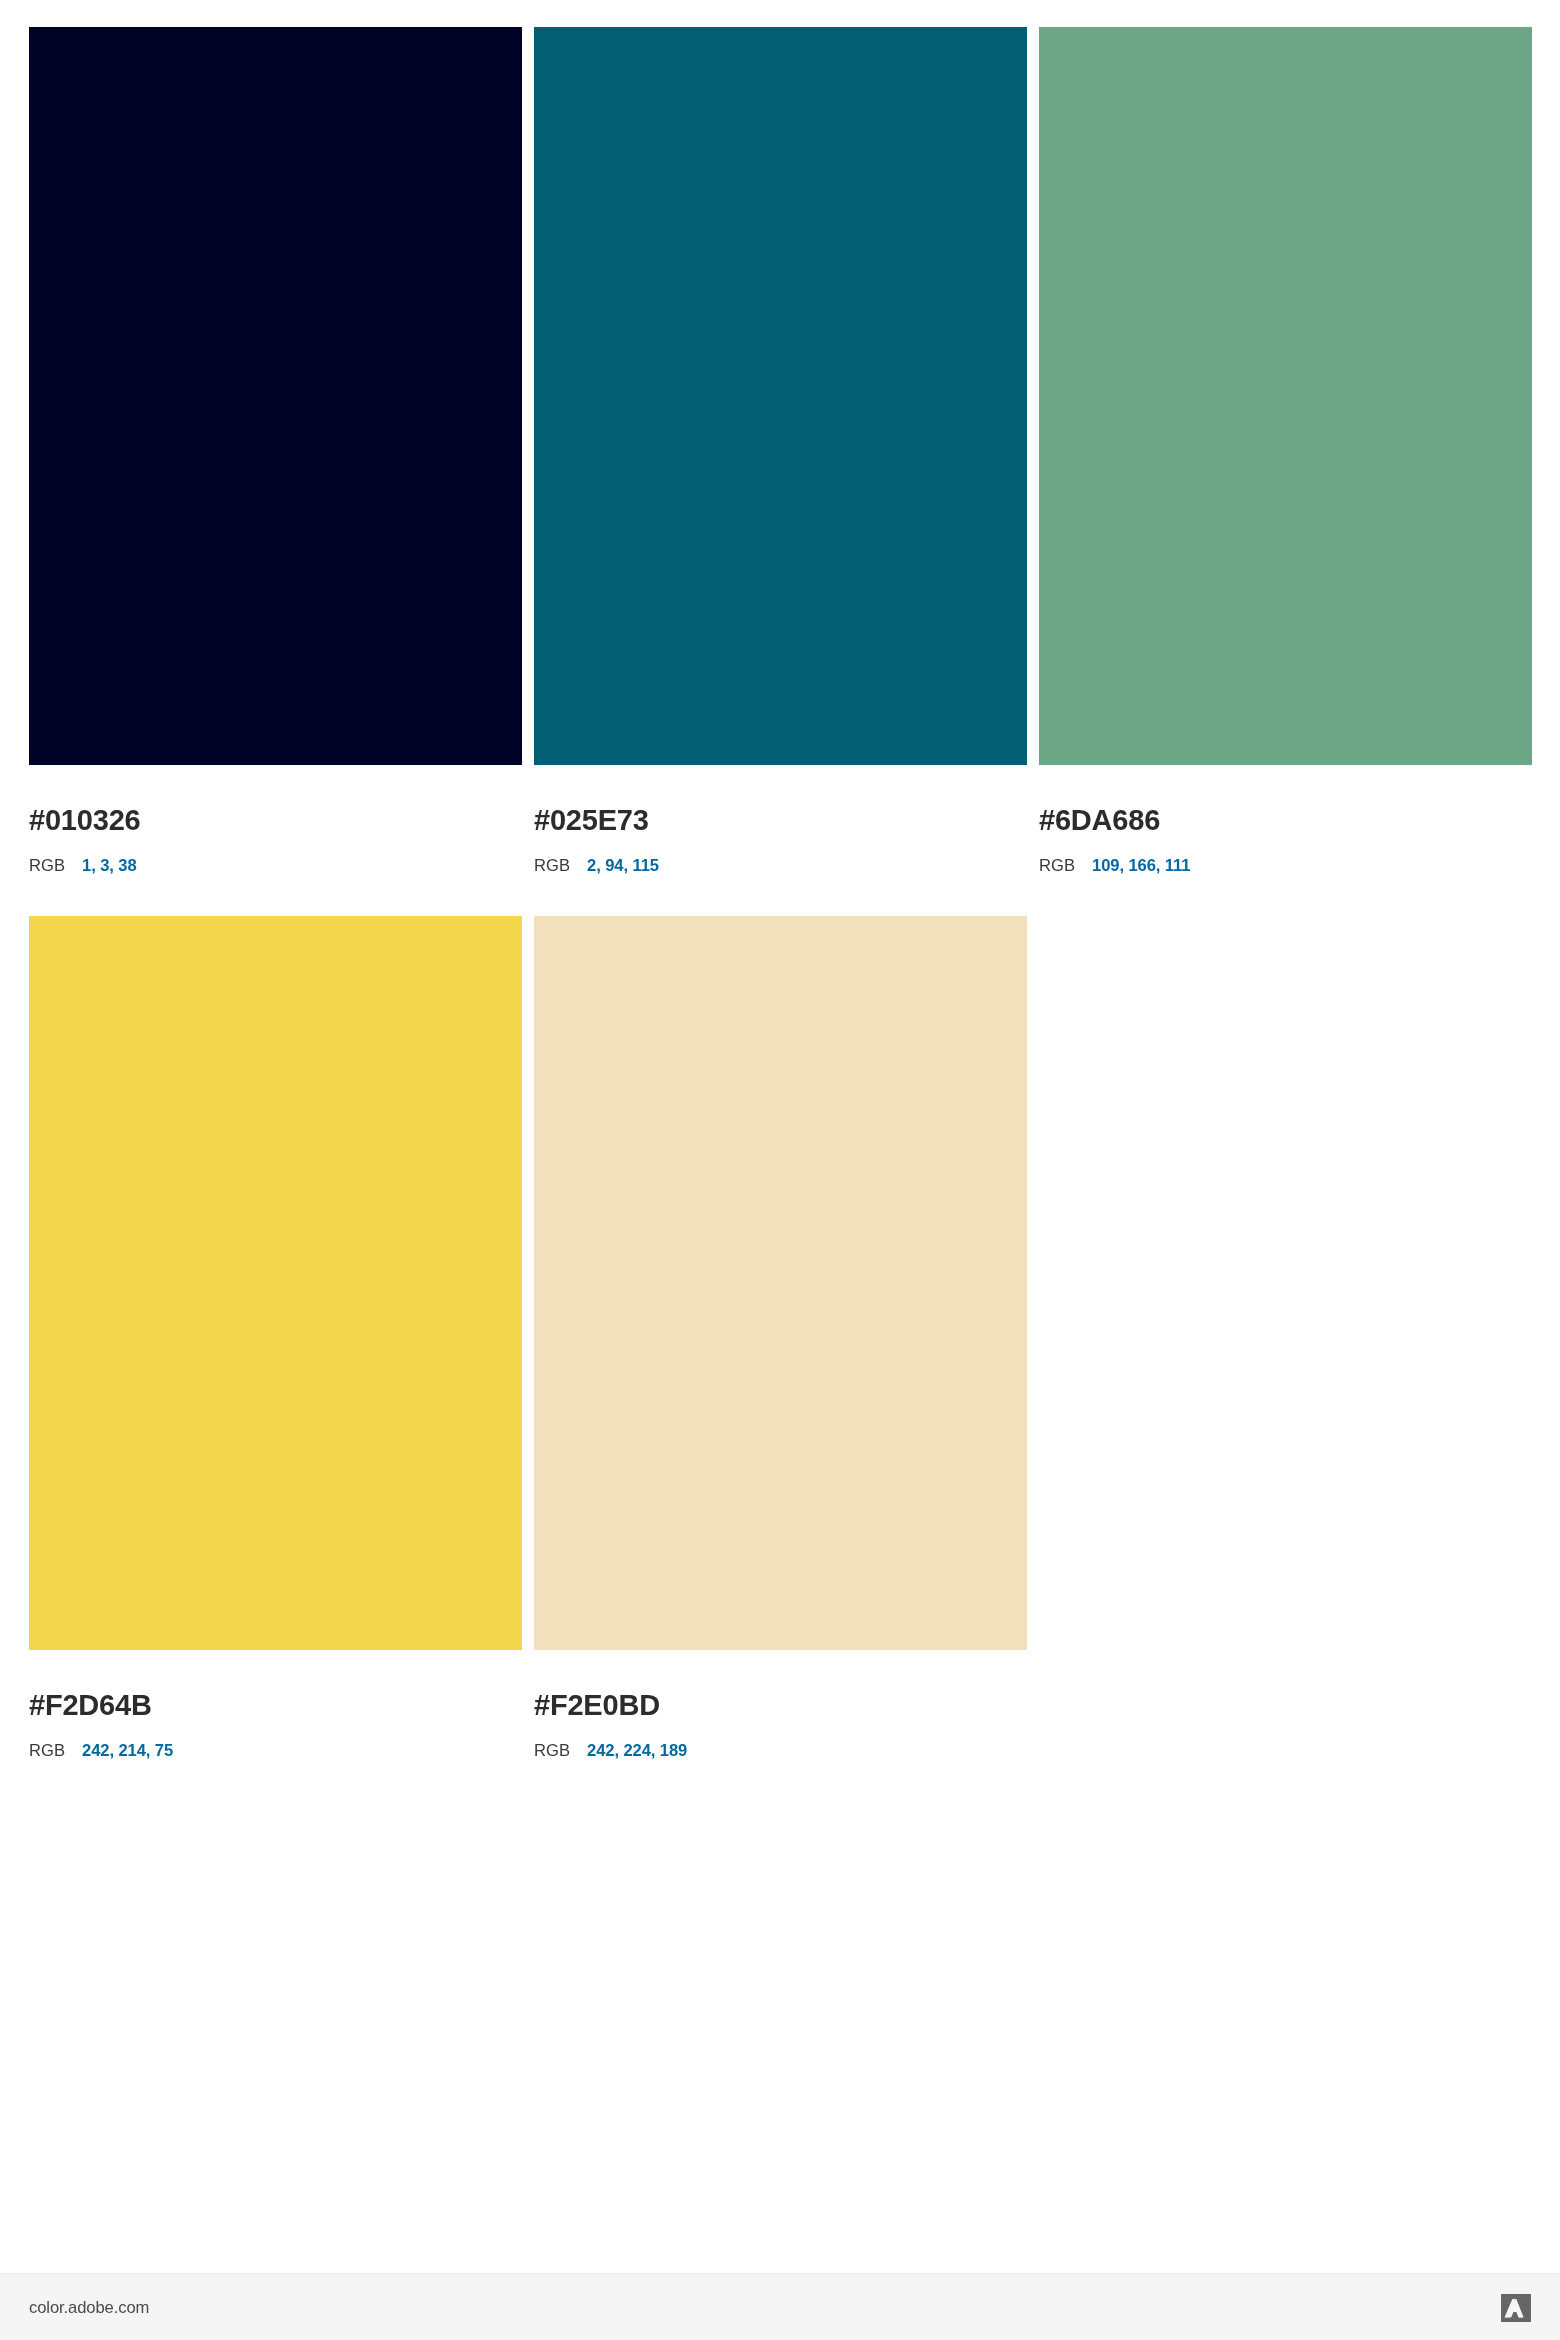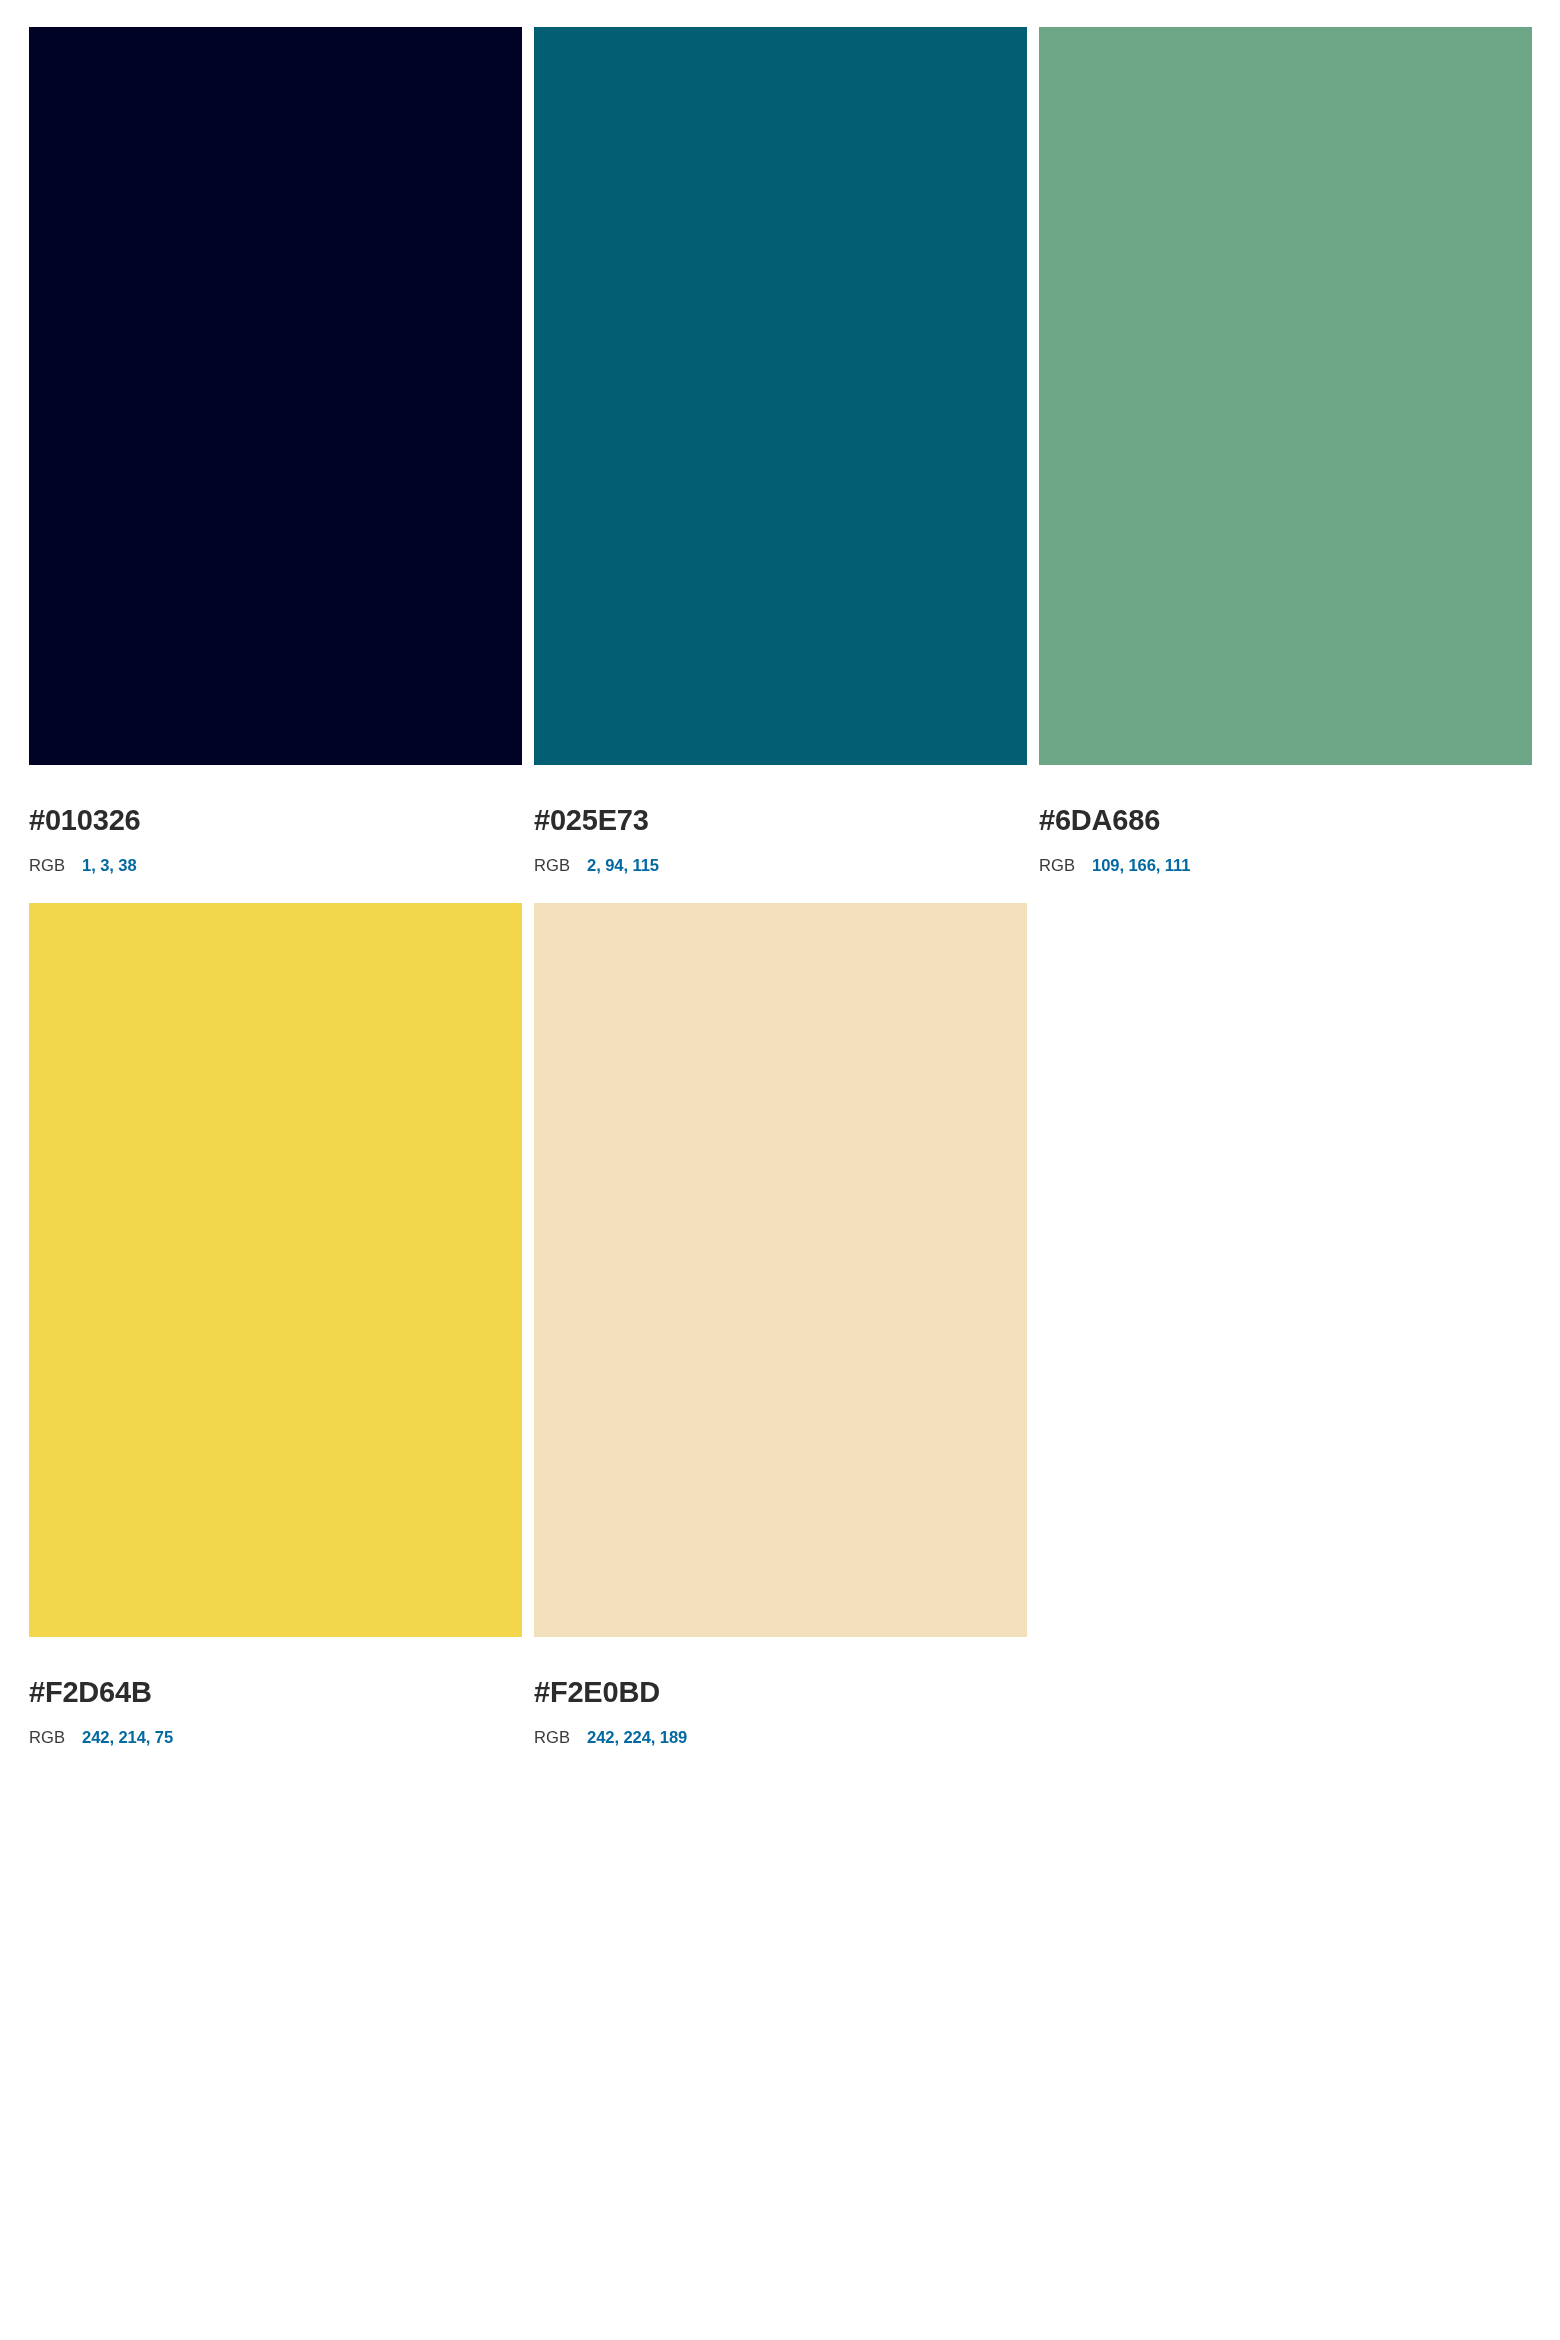--- a/index.html
+++ b/index.html
@@ -20,21 +20,21 @@
   .palette {
     position:absolute;
     left:29px; top:27px;
     width:1502px;
   }
   .row {
     display:flex;
     gap:12px;
     align-items:flex-start;
   }
-  .row.row-2 { margin-top:28px; }
+  .row.row-2 { margin-top:41px; }
 
   .cell {
     width:493px;
     flex:0 0 493px;
   }
   .cell.empty { visibility:hidden; }
 
   .chip {
     width:493px;
     display:block;
@@ -152,15 +152,29 @@
           <span class="rgb-value">242, 224, 189</span>
         </div>
       </div>
 
       <div class="cell empty"></div>
 
     </div>
 
   </div>
 
+  <div class="footer">
+    <span class="footer-url">color.adobe.com</span>
+    <span class="adobe-logo">
+      <svg width="30" height="28" viewBox="0 0 31 29" xmlns="http://www.w3.org/2000/svg">
+        <rect x="0" y="0" width="31" height="29" fill="#666666"></rect>
+        <path d="M15.5 5.2 L22.6 24.2 L18.0 24.2 L15.9 18.6 L11.6 18.6 L15.5 9.4 L12.2 5.2 Z" fill="#F5F5F5"></path>
+        <path d="M12.2 5.2 L15.5 9.4 L8.4 24.2 L4.0 24.2 Z" fill="#F5F5F5"></path>
+        <path d="M15.5 4.6 L23.4 24.4 L18.4 24.4 L16.2 18.4 L11.2 18.4 Z" fill="#F5F5F5"></path>
+        <path d="M12.0 4.6 L7.6 24.4 L3.4 24.4 Z" fill="#F5F5F5" opacity="0"></path>
+        <path d="M3.6 24.4 L12.0 4.6 L15.5 12.8 L10.4 24.4 Z" fill="#F5F5F5"></path>
+        <path d="M12.6 18.4 L15.5 11.6 L18.4 18.4 Z" fill="#666666" opacity="0"></path>
+      </svg>
+    </span>
+  </div>
 
 </div>
 
 
 </body></html>

